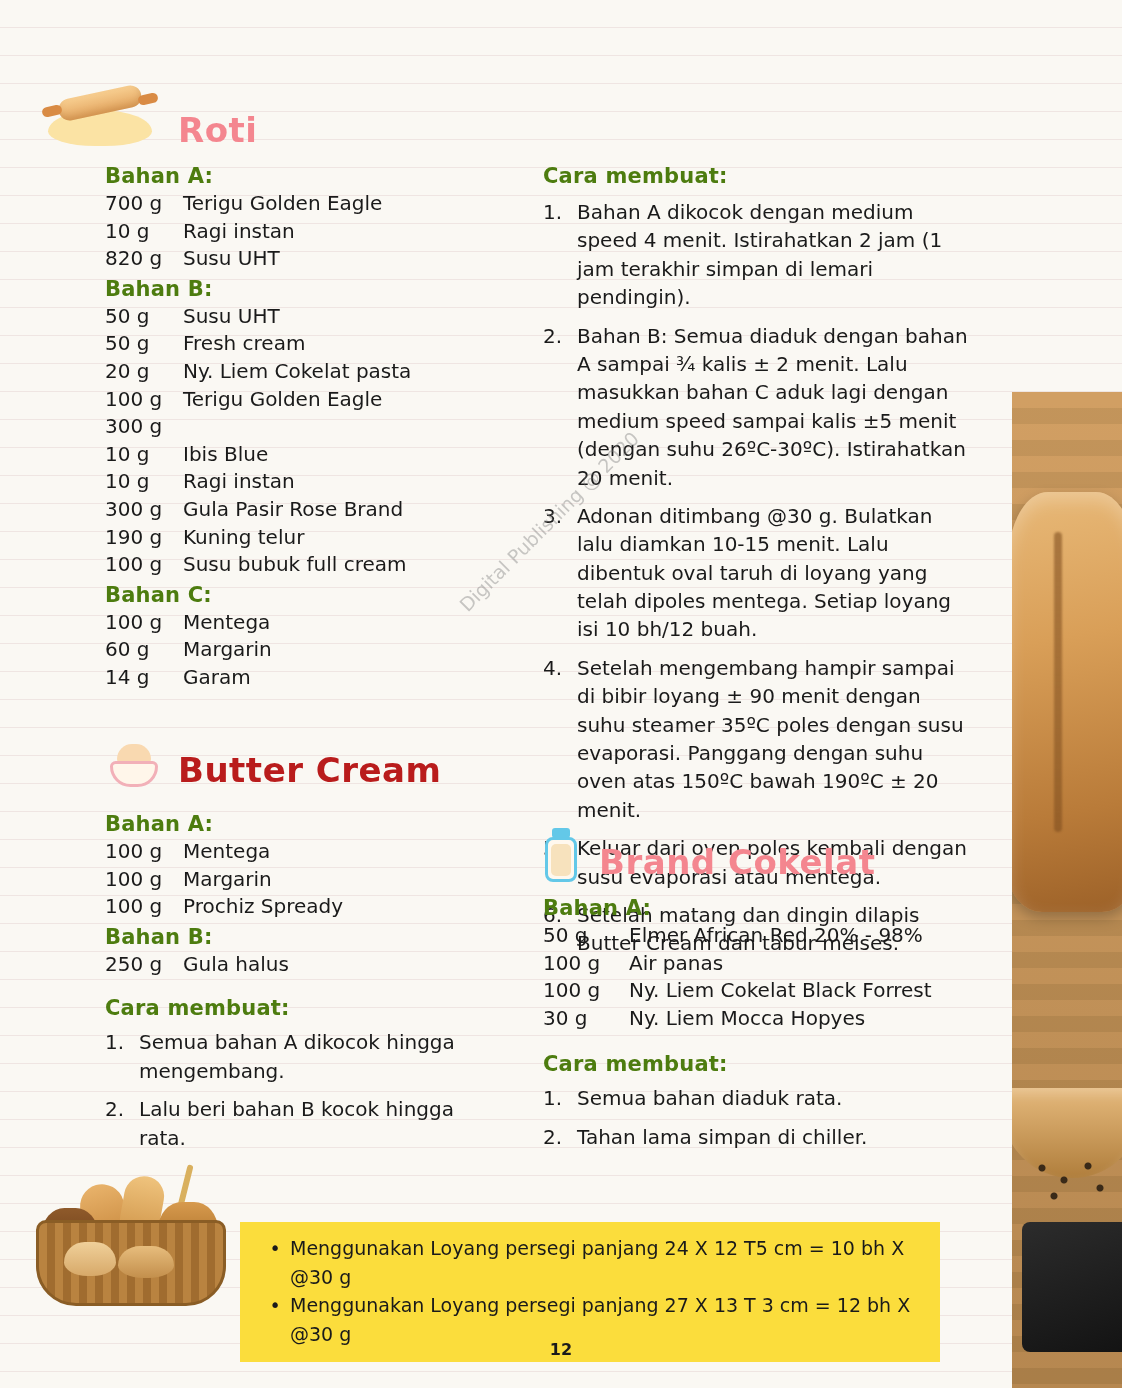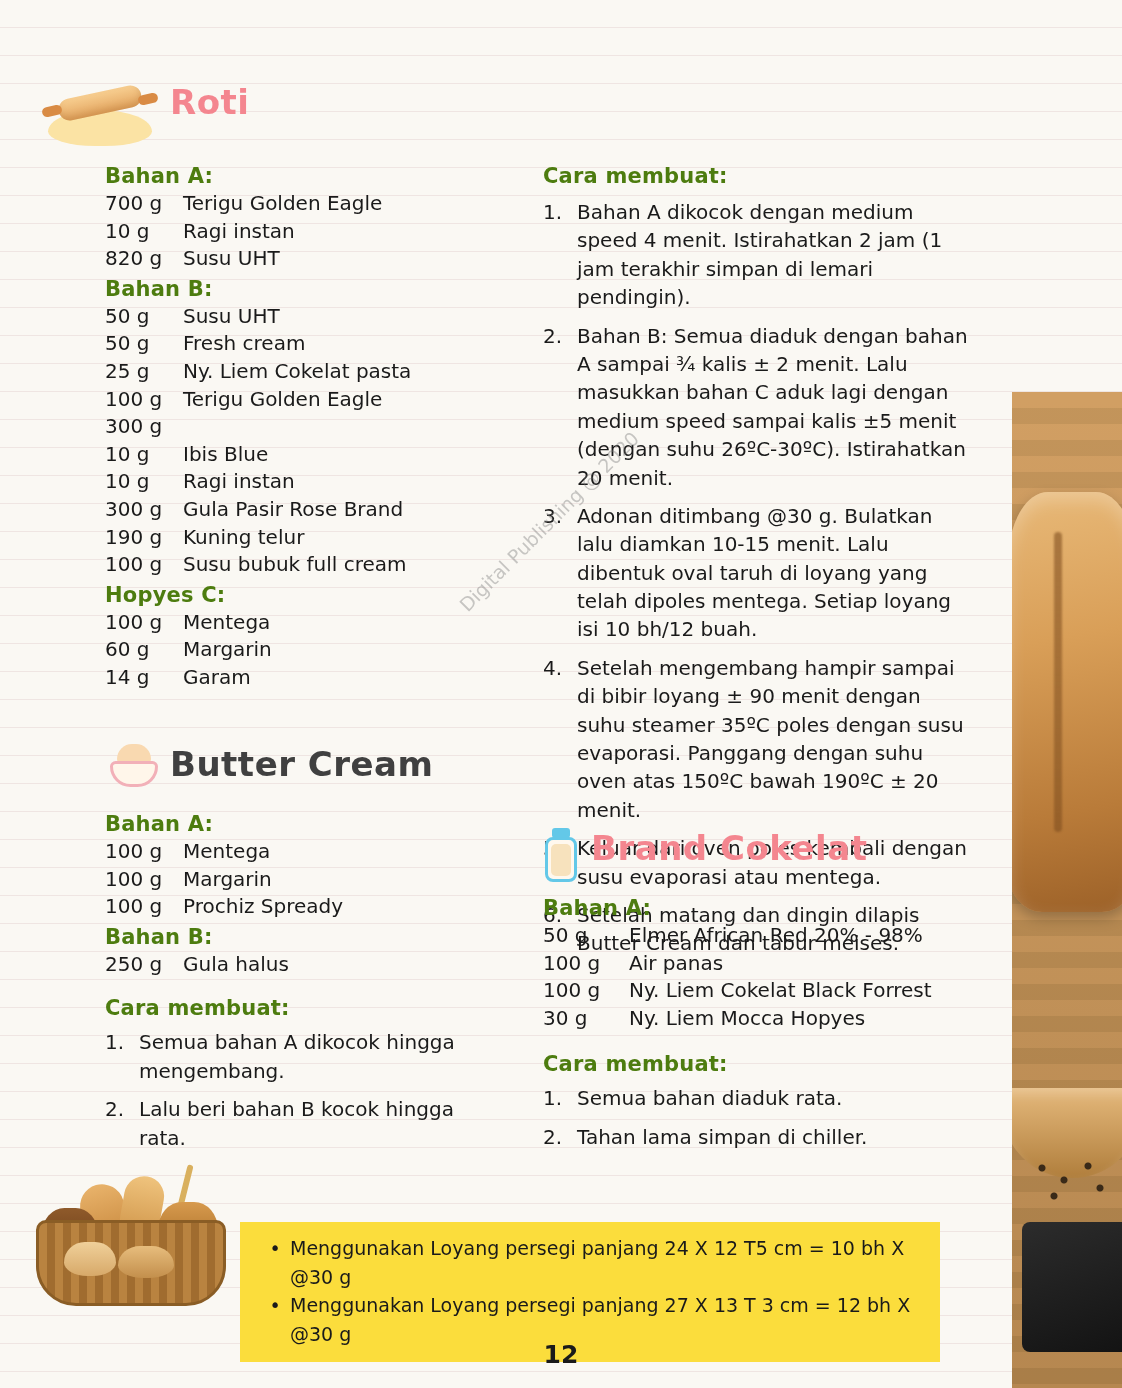--- a/index.html
+++ b/index.html
@@ -102,32 +102,32 @@
       radial-gradient(circle at 34px 22px, #3a2a18 3px, transparent 4px),
       radial-gradient(circle at 58px 8px, #3a2a18 3px, transparent 4px),
       radial-gradient(circle at 70px 30px, #3a2a18 3px, transparent 4px),
       radial-gradient(circle at 24px 38px, #3a2a18 3px, transparent 4px);
   }
 
   
   .section-title {
     position: absolute;
     display: flex;
-    align-items: flex-start;
-    gap: 10px;
+    align-items: flex-end;
+    gap: 18px;
   }
   .section-title .title-text {
     font-family: "DejaVu Sans", sans-serif;
     font-weight: bold;
     font-size: 34px;
     color: #f48fa0;
     letter-spacing: 0.5px;
   }
   .title-roti .title-text { color: #f4868f; }
-  .title-bc .title-text  { color: #404040; }
+  .title-bc .title-text  { color: #b91c1c; }
   .title-pc .title-text  { color: #f4868f; }
 
   
   .icon-rolling-pin {
     position: relative;
     width: 120px;
     height: 68px;
   }
   .icon-rolling-pin .dough {
     position: absolute;
@@ -307,21 +307,21 @@
     font-size: 19px;
     color: #1a1a1a;
     line-height: 1.5;
   }
   .note-bullet { width: 30px; flex: 0 0 30px; text-align: center; }
   .page-number {
     position: absolute;
     left: 0; right: 0;
     top: 1340px;
     text-align: center;
-    font-size: 25px;
+    font-size: 16px;
     font-weight: bold;
     color: #1a1a1a;
     width: 1122px;
   }
 </style>
 </head>
 <body>
 
 <div class="page-lines"></div>
 
@@ -366,21 +366,21 @@
     <div class="sub-head" style="margin-top:4px;">Bahan B:</div>
     <div class="ing-row">
       <span class="ing-qty">50 g</span>
       <span class="ing-name">Susu UHT</span>
     </div>
     <div class="ing-row">
       <span class="ing-qty">50 g</span>
       <span class="ing-name">Fresh cream</span>
     </div>
     <div class="ing-row">
-      <span class="ing-qty">25 g</span>
+      <span class="ing-qty">20 g</span>
       <span class="ing-name">Ny. Liem Cokelat pasta</span>
     </div>
     <div class="ing-row">
       <span class="ing-qty">100 g</span>
       <span class="ing-name">Terigu Golden Eagle</span>
     </div>
     <div class="ing-row">
       <span class="ing-qty">300 g</span>
     </div>
     <div class="ing-row">
@@ -397,21 +397,21 @@
     </div>
     <div class="ing-row">
       <span class="ing-qty">190 g</span>
       <span class="ing-name">Kuning telur</span>
     </div>
     <div class="ing-row">
       <span class="ing-qty">100 g</span>
       <span class="ing-name">Susu bubuk full cream</span>
     </div>
 
-    <div class="sub-head" style="margin-top:4px;">Hopyes C:</div>
+    <div class="sub-head" style="margin-top:4px;">Bahan C:</div>
     <div class="ing-row">
       <span class="ing-qty">100 g</span>
       <span class="ing-name">Mentega</span>
     </div>
     <div class="ing-row">
       <span class="ing-qty">60 g</span>
       <span class="ing-name">Margarin</span>
     </div>
     <div class="ing-row">
       <span class="ing-qty">14 g</span>

